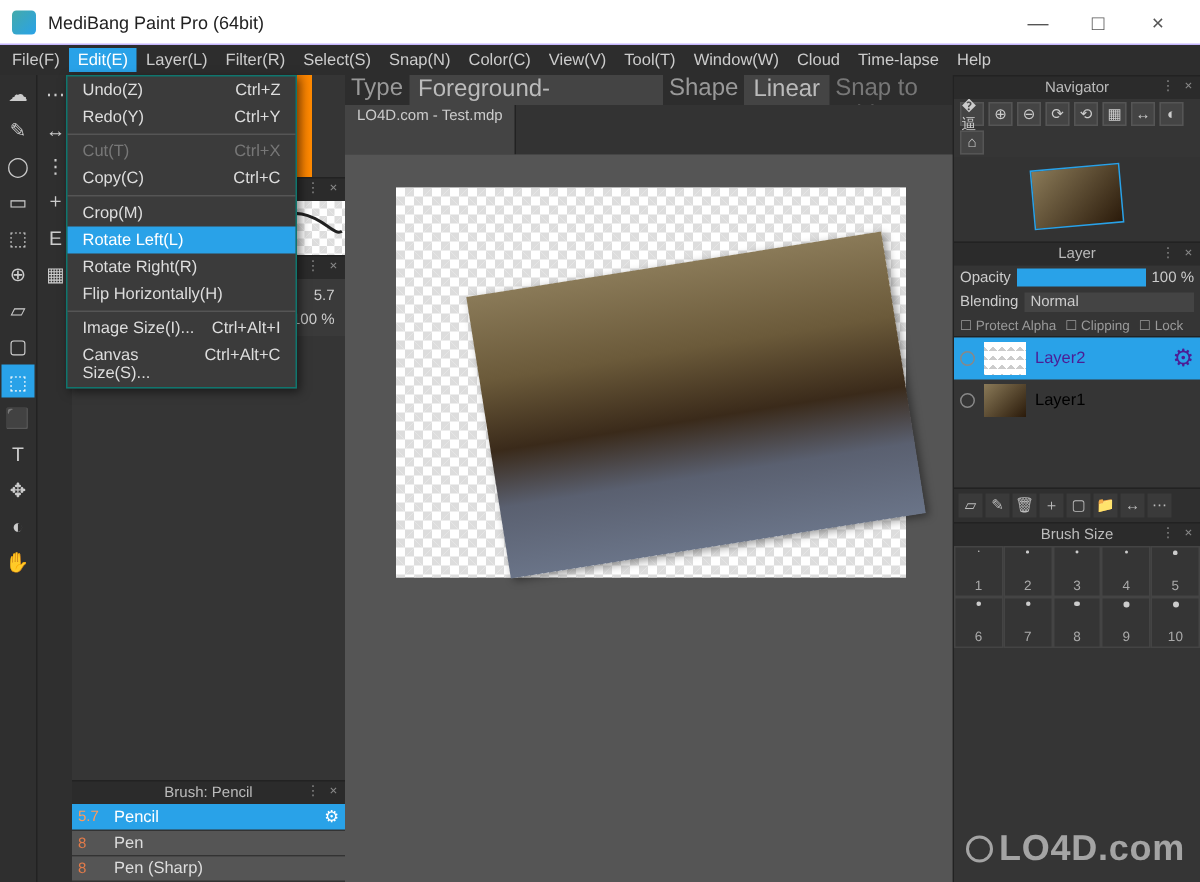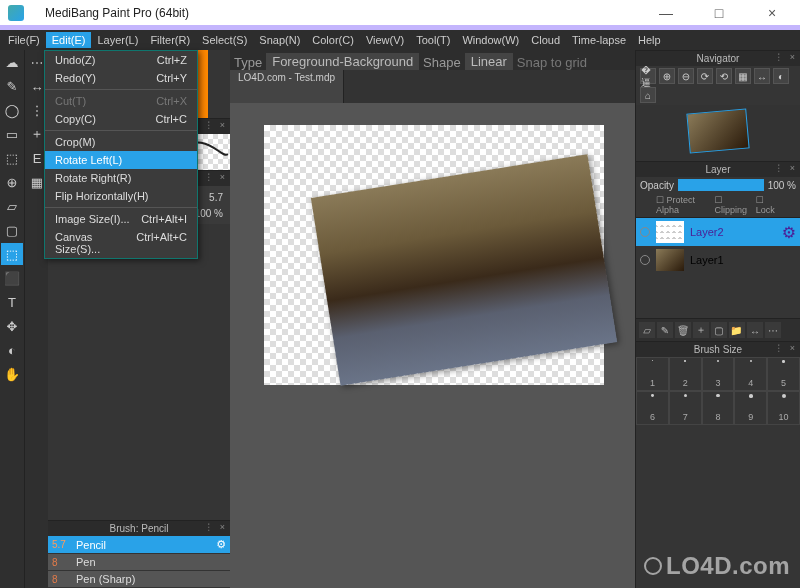--- a/index.html
+++ b/index.html
@@ -1,19 +1,19 @@
 <!DOCTYPE html>
 <html><head>
 <meta charset="utf-8">
 <style>
 * { margin: 0; padding: 0; box-sizing: border-box; font-family: "Segoe UI", Tahoma, sans-serif; }
 body { width: 800px; height: 588px; background: #fff; overflow: hidden; position: relative; }
 
 
-.titlebar { height: 30px; background: #fff; display: flex; align-items: center; padding: 0 8px; border-bottom: 5px solid #c4b5fd; gap: 13px; }
+.titlebar { height: 30px; background: #fff; display: flex; align-items: center; padding: 0 8px; border-bottom: 1px solid #c4b5fd; }
 .titlebar .logo { width: 16px; height: 16px; background: linear-gradient(135deg,#4aa,#29a2e8); border-radius: 3px; margin-right: 8px; }
 .titlebar .title { font-size: 12px; color: #222; flex: 1; }
 .titlebar .wbtn { width: 40px; height: 28px; display: flex; align-items: center; justify-content: center; color: #555; font-size: 14px; }
 
 
 .menubar { height: 20px; background: #2d2d2d; display: flex; align-items: center; color: #ccc; font-size: 11px; padding-left: 2px; }
 .menubar .mitem { padding: 2px 6px; cursor: pointer; }
 .menubar .mitem.active { background: #29a2e8; color: #fff; }
 
 
@@ -34,21 +34,21 @@
 
 
 .dropdown { position: absolute; top: 50px; left: 44px; width: 154px; background: #3b3b3b; border: 1px solid #0f766e; z-index: 100; box-shadow: 2px 2px 6px rgba(0,0,0,0.5); }
 .dropdown .ditem { display: flex; justify-content: space-between; padding: 3px 10px; color: #ddd; font-size: 11px; cursor: pointer; }
 .dropdown .ditem.disabled { color: #777; }
 .dropdown .ditem.hover { background: #29a2e8; color: #fff; }
 .dropdown .dsep { height: 1px; background: #555; margin: 2px 0; }
 
 
 .canvas-area { flex: 1; display: flex; flex-direction: column; }
-.canvas-toolbar { height: 20px; background: #2d2d2d; color: #bbb; font-size: 13px; display: flex; align-items: flex-end; padding-left: 4px; gap: 4px; }
+.canvas-toolbar { height: 20px; background: #2d2d2d; color: #bbb; font-size: 16px; display: flex; align-items: flex-start; padding-left: 4px; gap: 4px; }
 .canvas-toolbar .tlbl { color: #999; }
 .canvas-toolbar .tval { background: #444; padding: 1px 6px; }
 .tabbar { height: 33px; background: #333; display: flex; }
 .tab { background: #444; color: #ccc; font-size: 10px; padding: 2px 8px; border-right: 1px solid #222; }
 .canvas-viewport { flex: 1; background: #555; position: relative; overflow: hidden; }
 .canvas-checker { position: absolute; left: 34px; top: 22px; width: 340px; height: 260px;
   background-image: linear-gradient(45deg,#ddd 25%,transparent 25%),linear-gradient(-45deg,#ddd 25%,transparent 25%),linear-gradient(45deg,transparent 75%,#ddd 75%),linear-gradient(-45deg,transparent 75%,#ddd 75%);
   background-size: 12px 12px; background-position: 0 0,0 6px,6px -6px,-6px 0; background-color: #fff; }
 .photo { position: absolute; width: 280px; height: 190px; left: 60px; top: 50px; transform: rotate(-9deg);
   background: linear-gradient(180deg,#8a7a58 0%, #6b5a3a 30%, #3a2a1a 55%, #5a6070 75%, #6a7488 100%);
@@ -85,21 +85,21 @@
 .bp-label { position: absolute; left: 2px; top: 2px; font-size: 9px; color: #29a2e8; background: rgba(255,255,255,0.5); padding: 0 1px; }
 .ctrl-row { display: flex; align-items: center; gap: 4px; padding: 2px 4px; }
 .ctrl-bar { flex: 1; height: 12px; background: #444; position: relative; }
 .ctrl-fill { position: absolute; left: 0; top: 0; bottom: 0; background: #29a2e8; }
 .ctrl-val { font-size: 10px; color: #ccc; width: 34px; text-align: right; }
 .color-swatch { width: 160px; height: 68px; background: linear-gradient(90deg,#000 0%,#600 50%,#ff8a00 100%); }
 
 
 .watermark { position: absolute; right: 10px; bottom: 8px; color: rgba(255,255,255,0.55); font-size: 24px; font-weight: 700; letter-spacing: 0.5px; display:flex; align-items:center; gap:4px; }
 .watermark .globe { width:18px;height:18px;border:2px solid rgba(255,255,255,0.55);border-radius:50%; }
-.prot-row { display:flex; font-size:9px; color:#999; padding:2px 20px; gap:6px; border-bottom:1px solid #222;}
+.prot-row { display:flex; font-size:9px; color:#999; padding:2px 4px; gap:6px; border-bottom:1px solid #222;}
 .panel-x { position: relative; }
 .panel-x::after { content: "⋮ ×"; position: absolute; right: 3px; top: 1px; font-size: 9px; color: #888; letter-spacing: 2px; }
 </style>
 </head>
 <body>
 
 <div class="titlebar">
   <div class="logo"></div>
   <div class="title">MediBang Paint Pro (64bit)</div>
   <div class="wbtn">—</div>
@@ -281,20 +281,24 @@
     <div style="background:#333;padding:2px 0 6px 0">
       <div class="nav-thumb"></div>
     </div>
 
     <div class="panel-title panel-x">Layer</div>
     <div class="slider-row">
       <span>Opacity</span>
       <div class="slider-bar"></div>
       <span>100 %</span>
     </div>
+    <div class="slider-row">
+      <span>Blending</span>
+      <span style="background:#444;flex:1;padding:1px 4px">Normal</span>
+    </div>
     <div class="prot-row" id="protrow">
         <span>☐ Protect Alpha</span>
         <span>☐ Clipping</span>
         <span>☐ Lock</span>
       </div>
     <div id="layerlist" style="flex:0 0 auto;min-height:100px">
         <div class="layer-row selected">
           <div class="layer-radio"></div>
           <div class="layer-thumb checker"></div>
           <div class="layer-name">Layer2</div>

